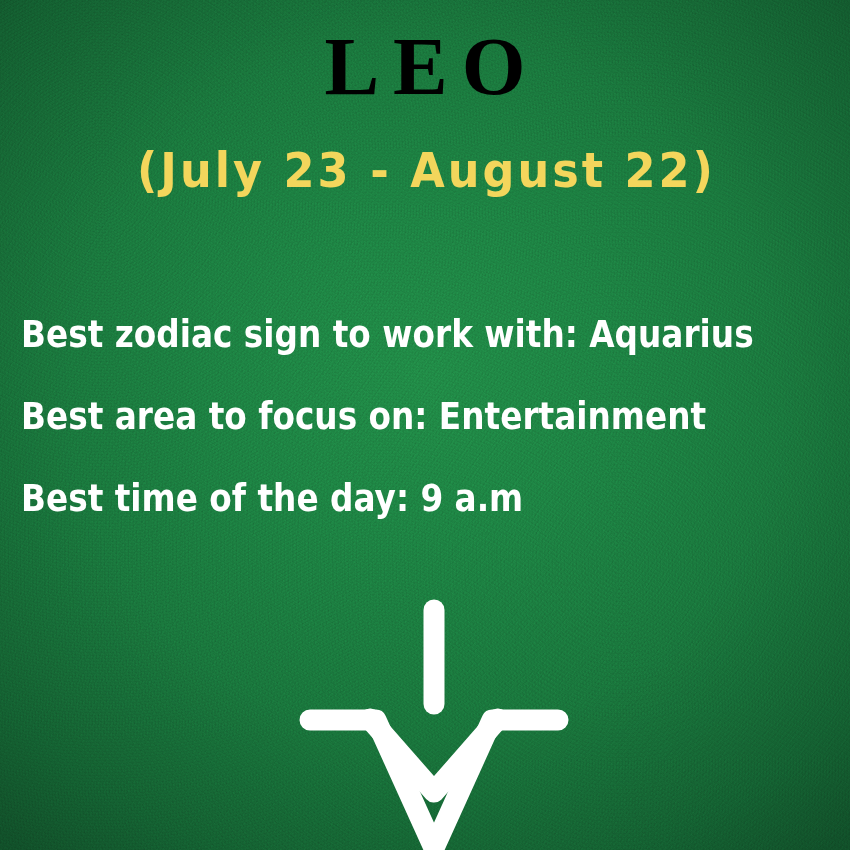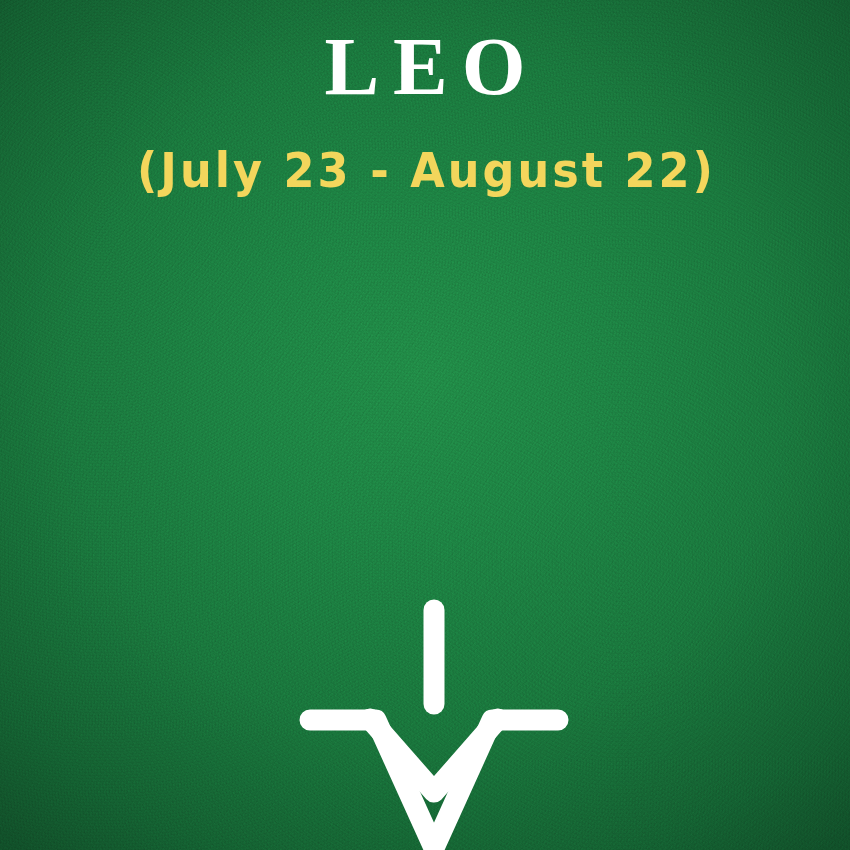--- a/index.html
+++ b/index.html
@@ -98,21 +98,21 @@
     top: 26px;
     left: 0;
     width: 850px;
     text-align: center;
     font-family: "Liberation Serif", "DejaVu Serif", serif;
     font-weight: 700;
     font-size: 82px;
     line-height: 1.0;
     letter-spacing: 14px;
     text-indent: 14px;
-    color: #ffffff;
+    color: #000000;
   }
 
   
   .subtitle {
     position: absolute;
     top: 140px;
     left: 0;
     width: 850px;
     text-align: center;
     font-family: "DejaVu Sans", "Liberation Sans", sans-serif;
@@ -163,20 +163,25 @@
   <div class="bg-grain"></div>
   <div class="bg-grain2"></div>
   <div class="bg-vignette"></div>
 
   <div class="content">
 
     <div class="title">LEO</div>
 
     <div class="subtitle">(July 23 - August 22)</div>
 
+    <div class="body-lines">
+      <div class="body-line">Best zodiac sign to work with: Aquarius</div>
+      <div class="body-line">Best area to focus on: Entertainment</div>
+      <div class="body-line">Best time of the day: 9 a.m</div>
+    </div>
 
     <div class="logo">
       <svg viewBox="0 0 272 266" xmlns="http://www.w3.org/2000/svg">
         <g fill="none" stroke="#ffffff" stroke-width="21" stroke-linecap="round" stroke-linejoin="round">
 
           <line x1="136" y1="18" x2="136" y2="112"></line>
 
           <path d="M 12 128 L 78 128 L 136 256 L 194 128 L 260 128"></path>
 
           <path d="M 72 127 L 136 200 L 200 127"></path>

